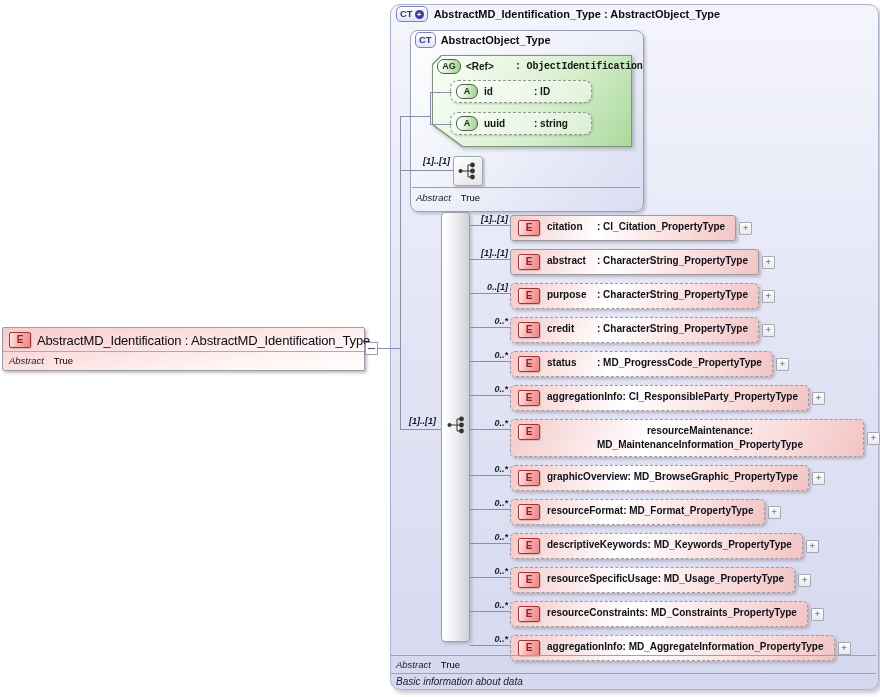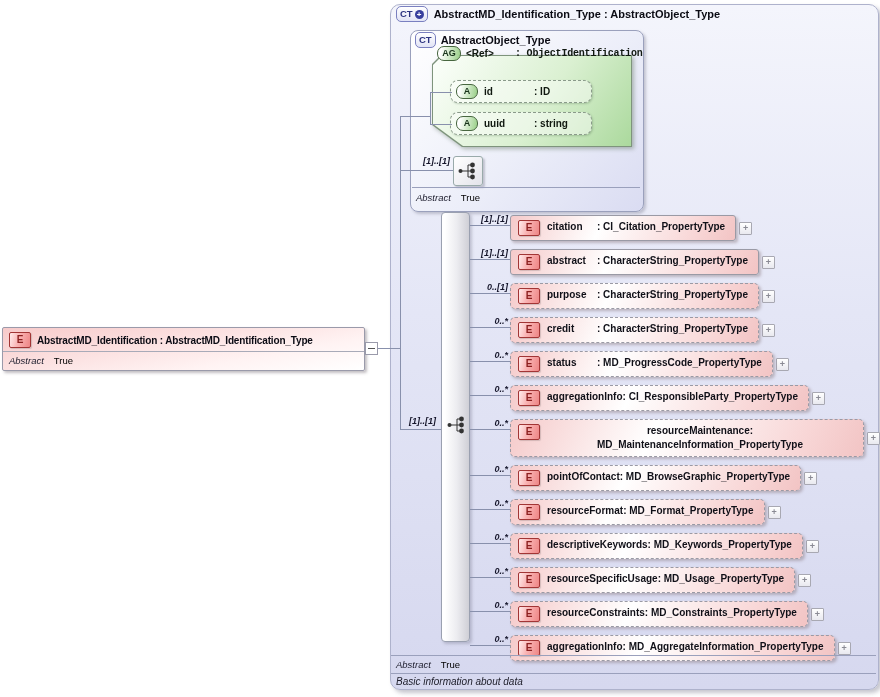--- a/index.html
+++ b/index.html
@@ -38,21 +38,21 @@
   .abs-value{font-weight:normal;font-size:9.5px;color:#000;}
 
   
   .ag-outer{position:absolute;left:432px;top:55px;width:200px;height:92px;
     filter:drop-shadow(2px 2px 2px rgba(90,110,90,.45));}
   .ag-border{position:absolute;inset:0;background:#7e947c;
     clip-path:polygon(9px 0,100% 0,100% 100%,30px 100%,0 calc(100% - 22px),0 9px);}
   .ag-fill{position:absolute;inset:1px;
     background:linear-gradient(125deg,#fcfffb 0%,#daf0d1 55%,#abd99d 100%);
     clip-path:polygon(9px 0,100% 0,100% 100%,30px 100%,0 calc(100% - 22px),0 9px);}
-  .ag-header{position:absolute;left:437px;top:46px;display:flex;align-items:center;gap:5px;}
+  .ag-header{position:absolute;left:437px;top:59px;display:flex;align-items:center;gap:5px;}
   .ag-name{font-weight:bold;font-size:10px;min-width:44px;color:#101810;}
   .ag-type{font-weight:bold;font-size:10px;color:#101810;letter-spacing:-.2px;white-space:nowrap;font-family:Liberation Mono, monospace;}
   .ag-badge,.a-badge{flex:none;border:1px solid #47663f;border-radius:7px;
     background:linear-gradient(100deg,#ffffff 15%,#98cf86);
     color:#17321a;font-weight:bold;text-align:center;}
   .ag-badge{width:22px;height:13px;font-size:9px;line-height:13px;}
   .a-badge{width:20px;height:13px;font-size:9px;line-height:13px;}
 
   .attr-box{position:absolute;width:142px;height:23px;box-sizing:border-box;
     display:flex;align-items:center;gap:6px;padding:0 8px 0 5px;
@@ -95,21 +95,21 @@
     background:linear-gradient(180deg,#ffffff,#e9e9ef);
     color:#8a8a94;font-weight:bold;font-size:9px;line-height:10px;text-align:center;
     align-self:center;margin-left:3px;}
 
   
   .element-box{position:absolute;left:2px;top:327px;width:363px;box-sizing:border-box;
     border:1px solid #9a9aaa;border-radius:2px;
     background:linear-gradient(170deg,#f7caca 0%,#fff3f3 70%,#ffffff 100%);
     box-shadow:2px 2px 3px rgba(120,110,120,.45);}
   .element-header{display:flex;align-items:center;gap:6px;padding:4px 6px 3px 6px;}
-  .element-title{font-weight:bold;font-size:10px;letter-spacing:-.15px;color:#0b0b14;white-space:nowrap;text-align:center;}
+  .element-title{font-weight:normal;font-size:13px;letter-spacing:-.15px;color:#0b0b14;white-space:nowrap;text-align:center;}
   .element-footer{border-top:1px solid #a8aab8;padding:3px 6px 4px 6px;display:flex;gap:10px;align-items:baseline;}
 
   .minus-box{position:absolute;left:365px;top:342px;width:13px;height:13px;box-sizing:border-box;
     border:1px solid #9a9aaa;background:#ffffff;display:flex;align-items:center;justify-content:center;}
   .minus-box .dash{width:7px;height:1px;background:#555;}
 
   
   .annotation{position:absolute;font-style:italic;font-size:10px;color:#20202c;}
 </style>
 </head>
@@ -276,21 +276,21 @@
       <span class="e-badge">E</span>
       <span class="child-label"><span class="child-name">resourceMaintenance</span><span class="child-type">: MD_MaintenanceInformation_PropertyType</span></span>
     </span>
     <span class="plus-box">+</span>
   </div>
       <div class="child-row" style="top: 465px;">
     <span class="child-card">0..*</span>
     <span class="child-conn"></span>
     <span class="child-box dashed">
       <span class="e-badge">E</span>
-      <span class="child-label"><span class="child-name">pointOfContact</span><span class="child-type">: MD_BrowseGraphic_PropertyType</span></span>
+      <span class="child-label"><span class="child-name">graphicOverview</span><span class="child-type">: MD_BrowseGraphic_PropertyType</span></span>
     </span>
     <span class="plus-box">+</span>
   </div>
       <div class="child-row" style="top: 499px;">
     <span class="child-card">0..*</span>
     <span class="child-conn"></span>
     <span class="child-box dashed">
       <span class="e-badge">E</span>
       <span class="child-label"><span class="child-name">resourceFormat</span><span class="child-type">: MD_Format_PropertyType</span></span>
     </span>

